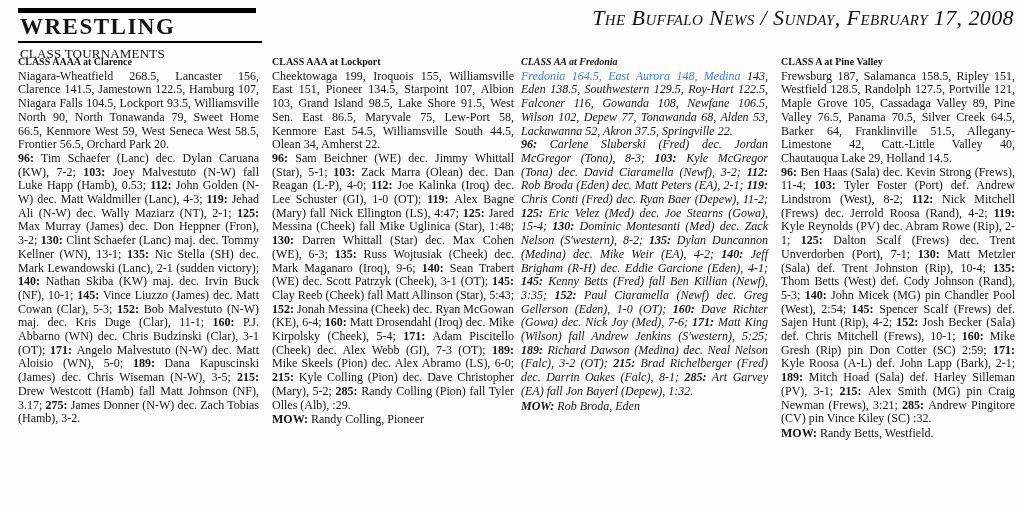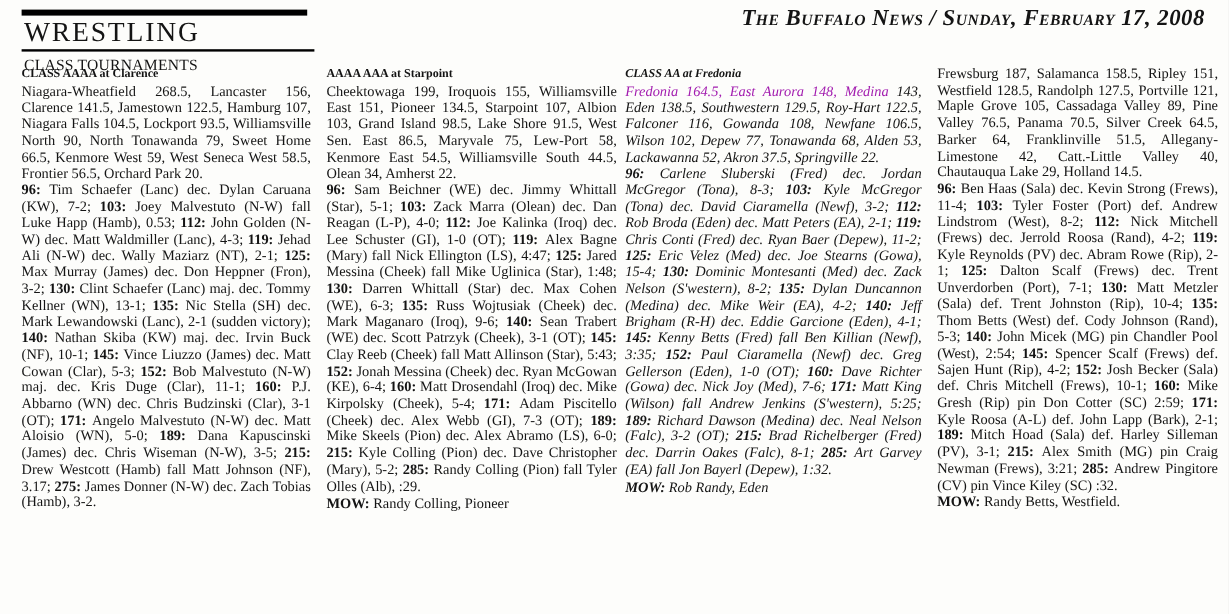--- a/index.html
+++ b/index.html
@@ -8,33 +8,33 @@
     width: 1024px;
     height: 512px;
     background: #fdfdfb;
     font-family: "Liberation Serif", "DejaVu Serif", serif;
     color: #141414;
     overflow: hidden;
   }
   .masthead {
     position: absolute;
     top: 5px;
-    right: 20px;
+    right: 10px;
     font-style: italic;
     font-variant: small-caps;
-    font-weight: 700;
-    font-size: 19px;
+    font-weight: 400;
+    font-size: 22px;
     letter-spacing: 0.4px;
     white-space: nowrap;
   }
   .hdr { position: absolute; left: 18px; top: 8px; width: 238px; }
   .rule-thick { height: 5px; background: #000; }
   .section-title {
     font-size: 23px;
-    font-weight: normal;
+    font-weight: bold;
     letter-spacing: 1.5px;
     line-height: 1.05;
     padding: 2px 0 2px 2px;
   }
   .rule-thin { height: 2px; background: #000; width: 244px; }
   .subsection {
     font-weight: normal;
     font-size: 13px;
     margin-top: 3px;
     padding-left: 2px;
@@ -50,21 +50,21 @@
   }
   .col h3 {
     font-size: 10px;
     font-weight: bold;
     margin: 0 0 1px 0;
     white-space: nowrap;
   }
   .col p { margin: 0; text-align: justify; }
   .col p.mow { text-align: left; margin-top: 1px; }
   .col b { font-weight: bold; }
-  .gray { color: #a21caf; }
+  .gray { color: #3b82f6; }
   .c1 { left: 18px;  width: 241px; }
   .c2 { left: 272px; width: 242px; }
   .c3 { left: 521px; width: 247px; font-style: italic; }
   .c4 { left: 781px; width: 234px; }
 </style>
 </head>
 <body>
 
 <div class="page">
 
@@ -77,32 +77,33 @@
     <div class="subsection">CLASS TOURNAMENTS</div>
   </div>
 
   <div class="col c1">
     <h3>CLASS AAAA at Clarence</h3>
     <p>Niagara-Wheatfield 268.5, Lancaster 156, Clarence 141.5, Jamestown 122.5, Hamburg 107, Niagara Falls 104.5, Lockport 93.5, Williamsville North 90, North Tonawanda 79, Sweet Home 66.5, Kenmore West 59, West Seneca West 58.5, Frontier 56.5, Orchard Park 20.</p>
     <p><b>96: </b>Tim Schaefer (Lanc) dec. Dylan Caruana (KW), 7-2; <b>103: </b>Joey Malvestuto (N-W) fall Luke Happ (Hamb), 0.53; <b>112: </b>John Golden (N-W) dec. Matt Waldmiller (Lanc), 4-3; <b>119: </b>Jehad Ali (N-W) dec. Wally Maziarz (NT), 2-1; <b>125: </b>Max Murray (James) dec. Don Heppner (Fron), 3-2; <b>130: </b>Clint Schaefer (Lanc) maj. dec. Tommy Kellner (WN), 13-1; <b>135: </b>Nic Stella (SH) dec. Mark Lewandowski (Lanc), 2-1 (sudden victory); <b>140: </b>Nathan Skiba (KW) maj. dec. Irvin Buck (NF), 10-1; <b>145: </b>Vince Liuzzo (James) dec. Matt Cowan (Clar), 5-3; <b>152: </b>Bob Malvestuto (N-W) maj. dec. Kris Duge (Clar), 11-1; <b>160: </b>P.J. Abbarno (WN) dec. Chris Budzinski (Clar), 3-1 (OT); <b>171: </b>Angelo Malvestuto (N-W) dec. Matt Aloisio (WN), 5-0; <b>189: </b>Dana Kapuscinski (James) dec. Chris Wiseman (N-W), 3-5; <b>215: </b>Drew Westcott (Hamb) fall Matt Johnson (NF), 3.17; <b>275: </b>James Donner (N-W) dec. Zach Tobias (Hamb), 3-2.</p>
   </div>
 
   <div class="col c2">
-    <h3>AAAA AAA at Starpoint</h3>
+    <h3>CLASS AAA at Lockport</h3>
     <p>Cheektowaga 199, Iroquois 155, Williamsville East 151, Pioneer 134.5, Starpoint 107, Albion 103, Grand Island 98.5, Lake Shore 91.5, West Sen. East 86.5, Maryvale 75, Lew-Port 58, Kenmore East 54.5, Williamsville South 44.5, Olean 34, Amherst 22.</p>
     <p><b>96: </b>Sam Beichner (WE) dec. Jimmy Whittall (Star), 5-1; <b>103: </b>Zack Marra (Olean) dec. Dan Reagan (L-P), 4-0; <b>112: </b>Joe Kalinka (Iroq) dec. Lee Schuster (GI), 1-0 (OT); <b>119: </b>Alex Bagne (Mary) fall Nick Ellington (LS), 4:47; <b>125: </b>Jared Messina (Cheek) fall Mike Uglinica (Star), 1:48; <b>130: </b>Darren Whittall (Star) dec. Max Cohen (WE), 6-3; <b>135: </b>Russ Wojtusiak (Cheek) dec. Mark Maganaro (Iroq), 9-6; <b>140: </b>Sean Trabert (WE) dec. Scott Patrzyk (Cheek), 3-1 (OT); <b>145: </b>Clay Reeb (Cheek) fall Matt Allinson (Star), 5:43; <b>152: </b>Jonah Messina (Cheek) dec. Ryan McGowan (KE), 6-4; <b>160: </b>Matt Drosendahl (Iroq) dec. Mike Kirpolsky (Cheek), 5-4; <b>171: </b>Adam Piscitello (Cheek) dec. Alex Webb (GI), 7-3 (OT); <b>189: </b>Mike Skeels (Pion) dec. Alex Abramo (LS), 6-0; <b>215: </b>Kyle Colling (Pion) dec. Dave Christopher (Mary), 5-2; <b>285: </b>Randy Colling (Pion) fall Tyler Olles (Alb), :29.</p>
     <p class="mow"><b>MOW:</b> <span>Randy Colling, Pioneer</span></p>
   </div>
 
   <div class="col c3">
     <h3>CLASS AA at Fredonia</h3>
     <p><span class="gray">Fredonia 164.5, East Aurora 148, Medina </span><span>143, Eden 138.5, Southwestern 129.5, Roy-Hart 122.5, Falconer 116, Gowanda 108, Newfane 106.5, Wilson 102, Depew 77, Tonawanda 68, Alden 53, Lackawanna 52, Akron 37.5, Springville 22.</span></p>
     <p><b>96: </b>Carlene Sluberski (Fred) dec. Jordan McGregor (Tona), 8-3; <b>103: </b>Kyle McGregor (Tona) dec. David Ciaramella (Newf), 3-2; <b>112: </b>Rob Broda (Eden) dec. Matt Peters (EA), 2-1; <b>119: </b>Chris Conti (Fred) dec. Ryan Baer (Depew), 11-2; <b>125: </b>Eric Velez (Med) dec. Joe Stearns (Gowa), 15-4; <b>130: </b>Dominic Montesanti (Med) dec. Zack Nelson (S'western), 8-2; <b>135: </b>Dylan Duncannon (Medina) dec. Mike Weir (EA), 4-2; <b>140: </b>Jeff Brigham (R-H) dec. Eddie Garcione (Eden), 4-1; <b>145: </b>Kenny Betts (Fred) fall Ben Killian (Newf), 3:35; <b>152: </b>Paul Ciaramella (Newf) dec. Greg Gellerson (Eden), 1-0 (OT); <b>160: </b>Dave Richter (Gowa) dec. Nick Joy (Med), 7-6; <b>171: </b>Matt King (Wilson) fall Andrew Jenkins (S'western), 5:25; <b>189: </b>Richard Dawson (Medina) dec. Neal Nelson (Falc), 3-2 (OT); <b>215: </b>Brad Richelberger (Fred) dec. Darrin Oakes (Falc), 8-1; <b>285: </b>Art Garvey (EA) fall Jon Bayerl (Depew), 1:32.</p>
-    <p class="mow"><b>MOW:</b> <span>Rob Randy, Eden</span></p>
+    <p class="mow"><b>MOW:</b> <span>Rob Broda, Eden</span></p>
   </div>
 
   <div class="col c4">
+    <h3>CLASS A at Pine Valley</h3>
     <p>Frewsburg 187, Salamanca 158.5, Ripley 151, Westfield 128.5, Randolph 127.5, Portville 121, Maple Grove 105, Cassadaga Valley 89, Pine Valley 76.5, Panama 70.5, Silver Creek 64.5, Barker 64, Franklinville 51.5, Allegany-Limestone 42, Catt.-Little Valley 40, Chautauqua Lake 29, Holland 14.5.</p>
     <p><b>96: </b>Ben Haas (Sala) dec. Kevin Strong (Frews), 11-4; <b>103: </b>Tyler Foster (Port) def. Andrew Lindstrom (West), 8-2; <b>112: </b>Nick Mitchell (Frews) dec. Jerrold Roosa (Rand), 4-2; <b>119: </b>Kyle Reynolds (PV) dec. Abram Rowe (Rip), 2-1; <b>125: </b>Dalton Scalf (Frews) dec. Trent Unverdorben (Port), 7-1; <b>130: </b>Matt Metzler (Sala) def. Trent Johnston (Rip), 10-4; <b>135: </b>Thom Betts (West) def. Cody Johnson (Rand), 5-3; <b>140: </b>John Micek (MG) pin Chandler Pool (West), 2:54; <b>145: </b>Spencer Scalf (Frews) def. Sajen Hunt (Rip), 4-2; <b>152: </b>Josh Becker (Sala) def. Chris Mitchell (Frews), 10-1; <b>160: </b>Mike Gresh (Rip) pin Don Cotter (SC) 2:59; <b>171: </b>Kyle Roosa (A-L) def. John Lapp (Bark), 2-1; <b>189: </b>Mitch Hoad (Sala) def. Harley Silleman (PV), 3-1; <b>215: </b>Alex Smith (MG) pin Craig Newman (Frews), 3:21; <b>285: </b>Andrew Pingitore (CV) pin Vince Kiley (SC) :32.</p>
     <p class="mow"><b>MOW:</b> <span>Randy Betts, Westfield.</span></p>
   </div>
 
 </div>
 
 </body></html>

